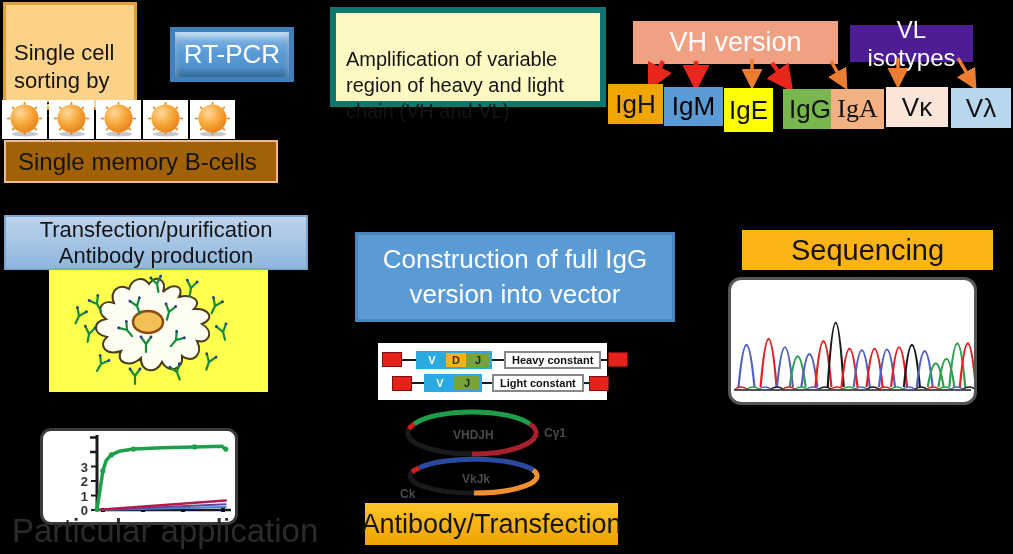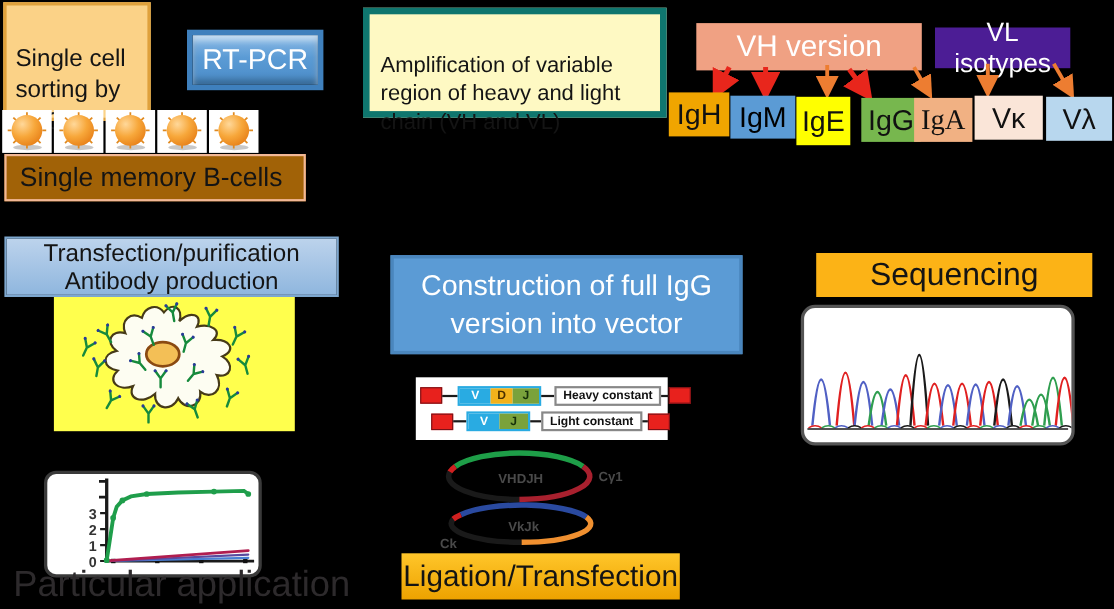--- a/index.html
+++ b/index.html
@@ -382,21 +382,21 @@
       <path d="M21,60 A63,17 0 0 1 135,62" fill="none" stroke="#2a4aa0" stroke-width="5"></path>
       <path d="M135,62 A63,17 0 0 1 76,85" fill="none" stroke="#f09030" stroke-width="5"></path>
       <path d="M76,85 A63,17 0 0 1 14,64" fill="none" stroke="#1a1a1a" stroke-width="5"></path>
       <path d="M14,64 A63,17 0 0 1 21,60" fill="none" stroke="#d02020" stroke-width="5"></path>
       <text x="64" y="75" font-size="12" font-weight="bold" fill="#4a4a4a">VkJk</text>
       <text x="2" y="90" font-size="12" font-weight="bold" fill="#4a4a4a">Ck</text>
     </g>
   </svg>
 
   <div class="abs lig-box ctr">
-    <span>Ligation/Transfection</span>
+    <span>Antibody/Transfection</span>
   </div>
 
   <div class="abs seq-box ctr">
     <span>Sequencing</span>
   </div>
   <div class="abs chrom-panel">
     <svg id="chrom-svg" width="243" height="122" viewBox="0 0 243 122">
         <path d="M7.5,107 C 13.0,50.9 18.0,50.9 23.5,107" fill="none" stroke="#5060c4" stroke-width="2.2"></path>
         <path d="M29.6,107 C 35.1,42.7 40.1,42.7 45.6,107" fill="none" stroke="#e02020" stroke-width="2.2"></path>
         <path d="M45.9,107 C 51.4,54.0 56.4,54.0 61.9,107" fill="none" stroke="#5060c4" stroke-width="2.2"></path>

